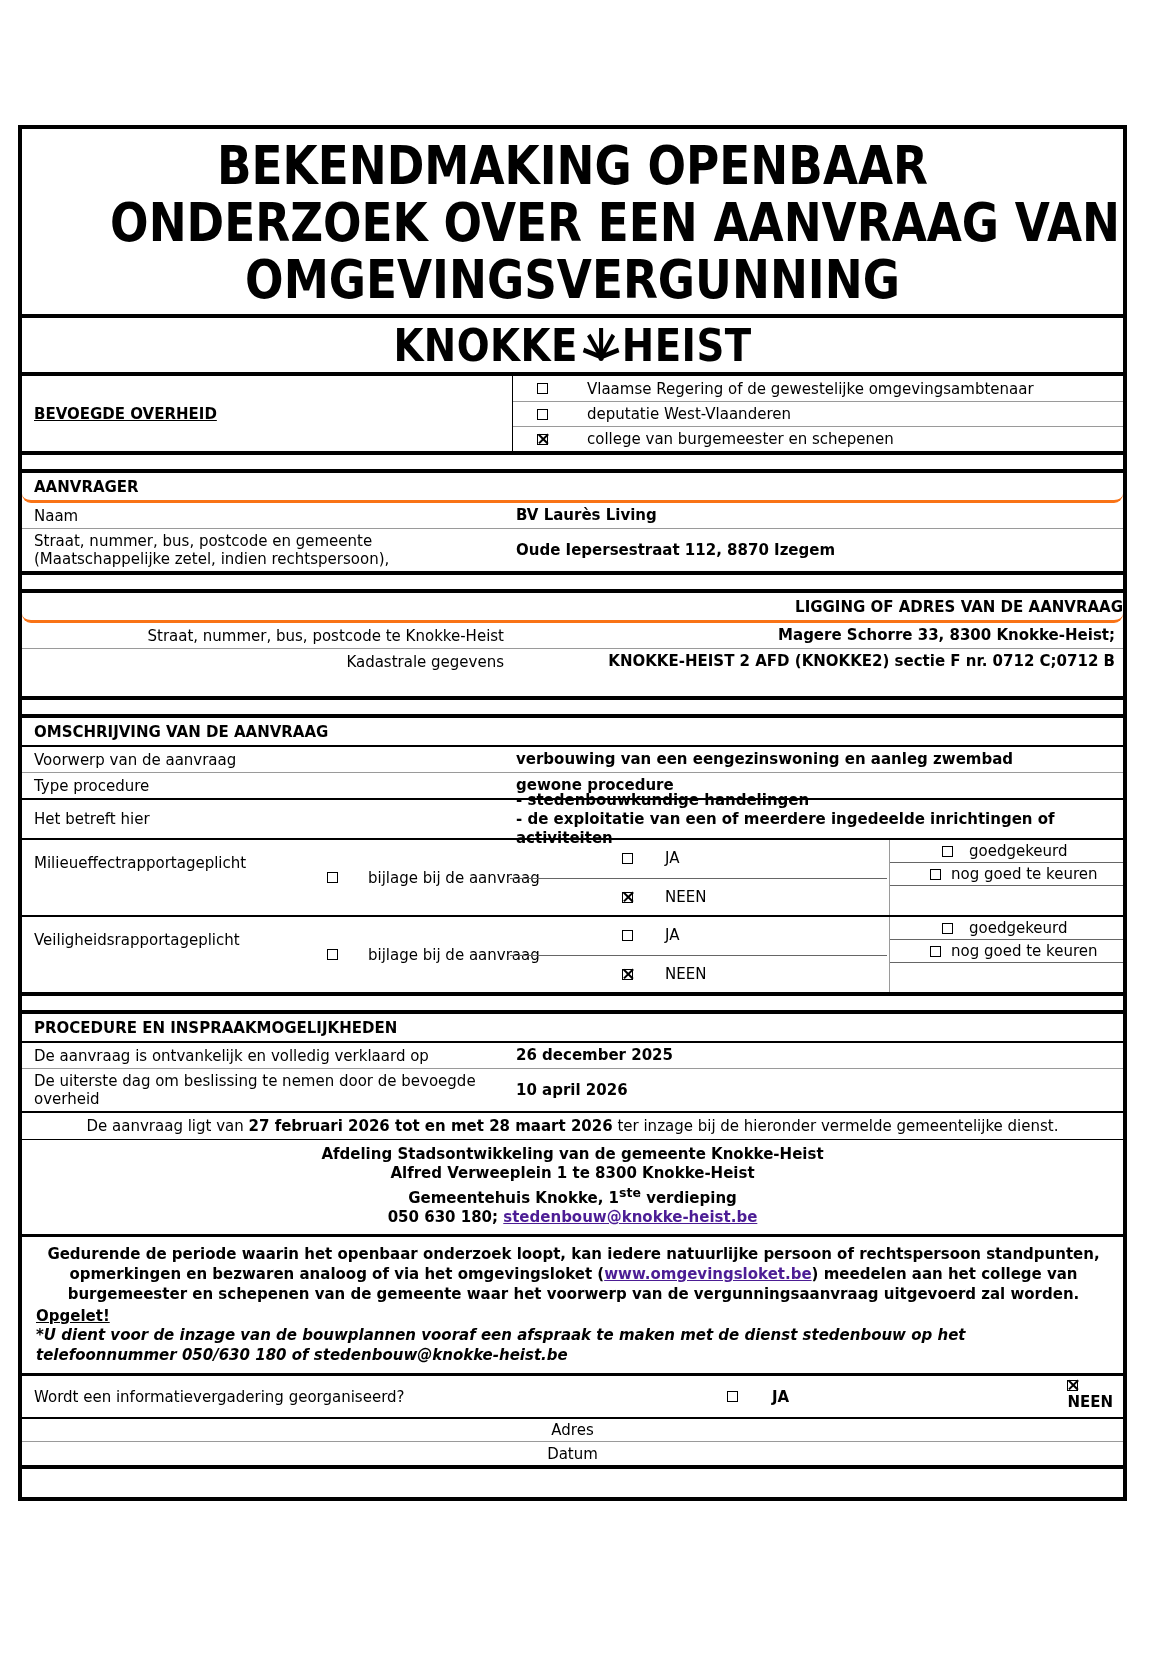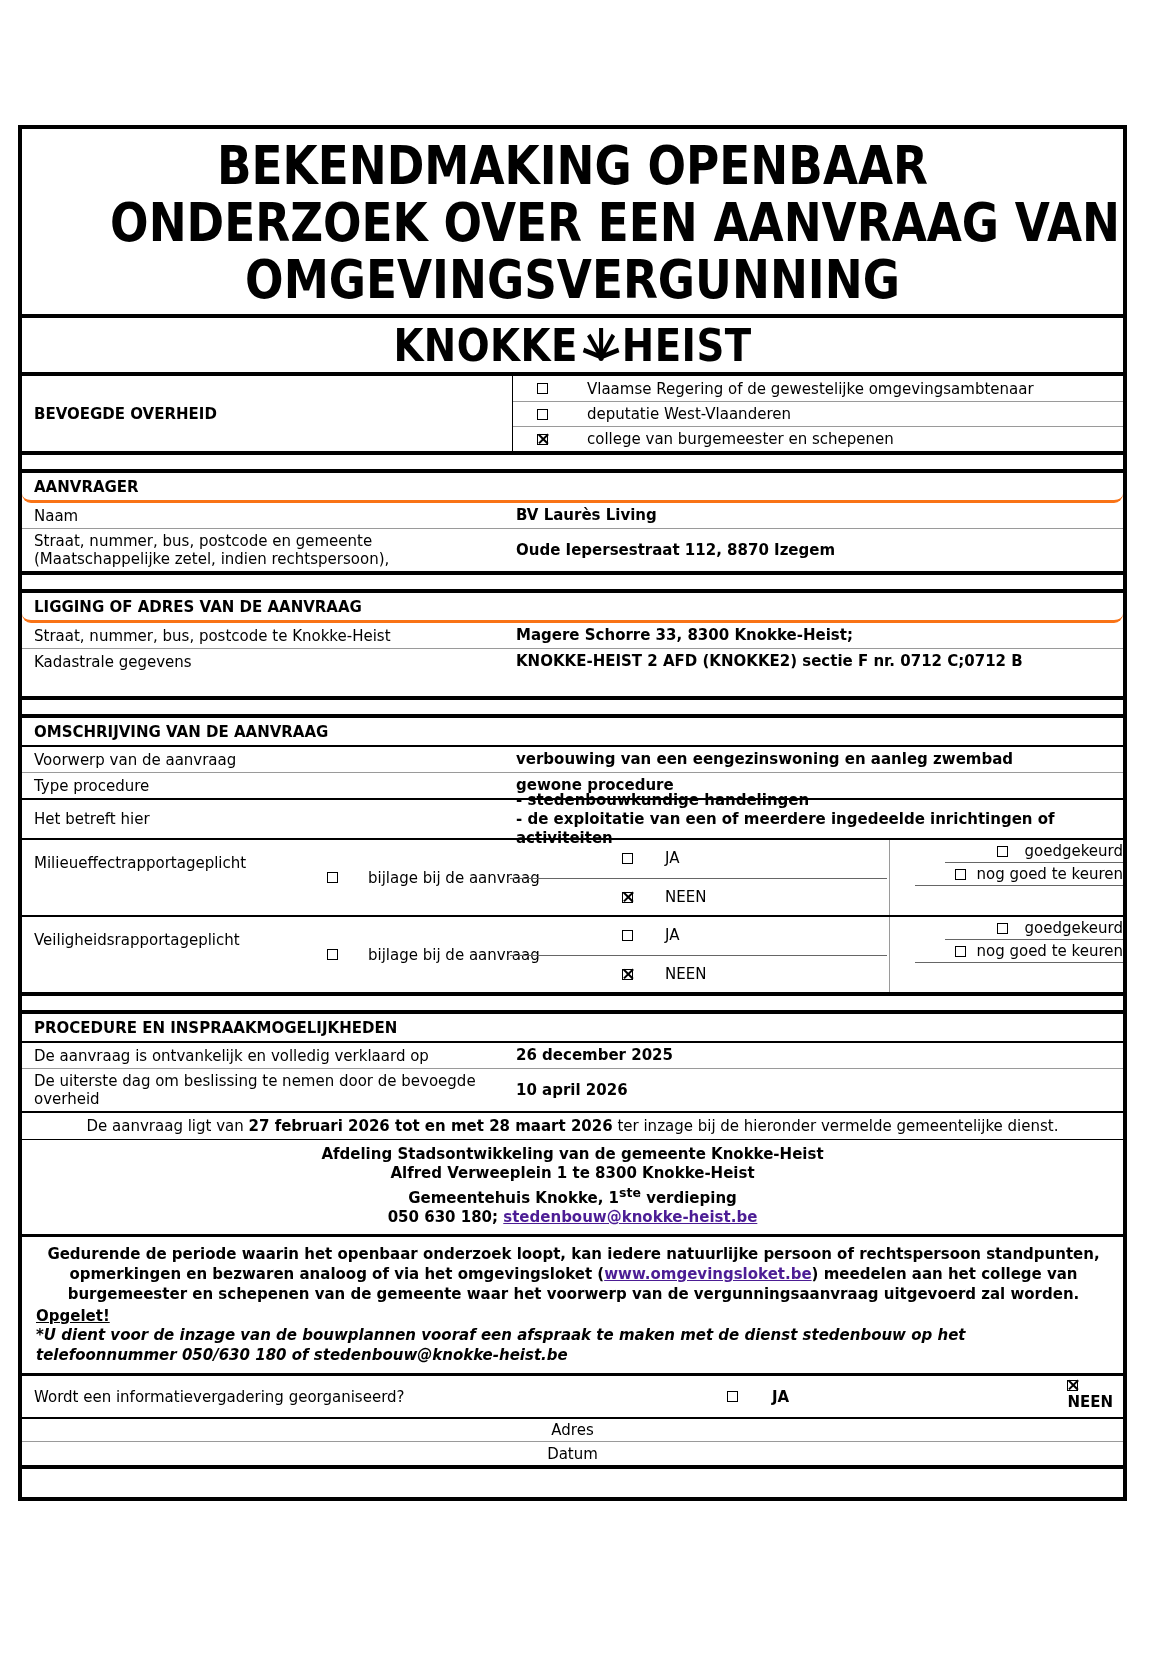--- a/index.html
+++ b/index.html
@@ -32,21 +32,21 @@
   .lbl { width:490px; padding:3px 8px 3px 12px; white-space:pre-line; line-height:18px; }
   .val { flex:1; font-weight:bold; padding:3px 8px 3px 4px; line-height:19px; }
   .thin { border-top:1px solid #9a9a9a; }
   .dark2 { border-top:2px solid #000; }
   .hdr  { font-weight:bold; font-size:15px; padding:5px 0 4px 12px; }
   .hdr-thin { border-bottom:3px solid #f97316;border-radius:9px; }
   .hdr-dark { border-bottom:2px solid #000; }
 
   
   .bev { display:flex; font-size:15px; }
-  .bev-lbl { width:490px; font-weight:bold; display:flex; align-items:center; padding-left:12px; }
+  .bev-lbl { width:490px; font-weight:bold; display:flex; align-items:center; padding-left:12px;text-decoration:underline; }
   .bev-opts { flex:1; border-left:1px solid #000; }
   .bev-opt { height:25px; display:flex; align-items:center; padding-left:24px;gap:7px; }
   .bev-opt + .bev-opt { border-top:1px solid #9a9a9a; }
   .bev-opt .optxt { margin-left:32px; }
 
   
   .cb { width:11px; height:11px; border:1.6px solid #000; display:inline-block;
         position:relative; flex:none; background:#fff; }
   .cb[data-checked="true"]::before, .cb[data-checked="true"]::after {
     content:""; position:absolute; left:-1.2px; top:3.2px; width:12.6px; height:1.6px; background:#000;
@@ -56,21 +56,21 @@
 
   
   .rap { position:relative; height:77px; border-top:2px solid #000; font-size:15px; }
   .rap-label { position:absolute; left:12px; top:14px; }
   .rap-bijlage { position:absolute; left:305px; top:50%; transform:translateY(-50%);
     display:flex; align-items:center; gap:30px; }
   .rap-line { position:absolute; left:488px; right:236px; top:50%; border-top:1px solid #666; }
   .rap-ja   { position:absolute; left:600px; top:9px;  display:flex; align-items:center; gap:32px; }
   .rap-neen { position:absolute; left:600px; bottom:9px; display:flex; align-items:center; gap:32px; }
   .rap-right { position:absolute; right:0; top:0; bottom:0; width:234px;
-    border-left:1px solid #9a9a9a; display:flex; flex-direction:column;align-items:flex-end; }
+    border-left:1px solid #9a9a9a; display:flex; flex-direction:column; }
   .rr { display:flex; align-items:center; }
   .rr1 { height:23px; padding-left:52px; gap:16px; border-bottom:1px solid #666; }
   .rr2 { height:23px; padding-left:40px; gap:10px; border-bottom:1px solid #666; }
   .rr3 { flex:1; }
 
   
   .inzage { text-align:center; font-size:15px; padding:4px 0; border-top:2px solid #000; }
   .dienst { text-align:center; font-weight:bold; font-size:15px; line-height:19px;
     padding:5px 0 7px; border-top:1px solid #000; }
   .bezwaar { border-top:3px solid #000; padding:7px 12px 8px 14px; font-size:15px; font-weight:bold; }
@@ -148,21 +148,21 @@
     </div>
     <div class="row thin">
       <div class="lbl">Straat, nummer, bus, postcode en gemeente
 (Maatschappelijke zetel, indien rechtspersoon),</div>
       <div class="val">Oude Iepersestraat 112, 8870 Izegem</div>
     </div>
   </div>
 
   <div class="gap"></div>
 
-  <div class="sec" style="padding-bottom:22px;">
+  <div class="sec" style="padding-bottom:22px;text-align:right;">
     <div class="hdr hdr-thin">LIGGING OF ADRES VAN DE AANVRAAG</div>
     <div class="row">
       <div class="lbl">Straat, nummer, bus, postcode te Knokke-Heist</div>
       <div class="val">Magere Schorre 33, 8300 Knokke-Heist;</div>
     </div>
     <div class="row thin">
       <div class="lbl">Kadastrale gegevens</div>
       <div class="val">KNOKKE-HEIST 2 AFD (KNOKKE2) sectie F nr. 0712 C;0712 B</div>
     </div>
   </div>

